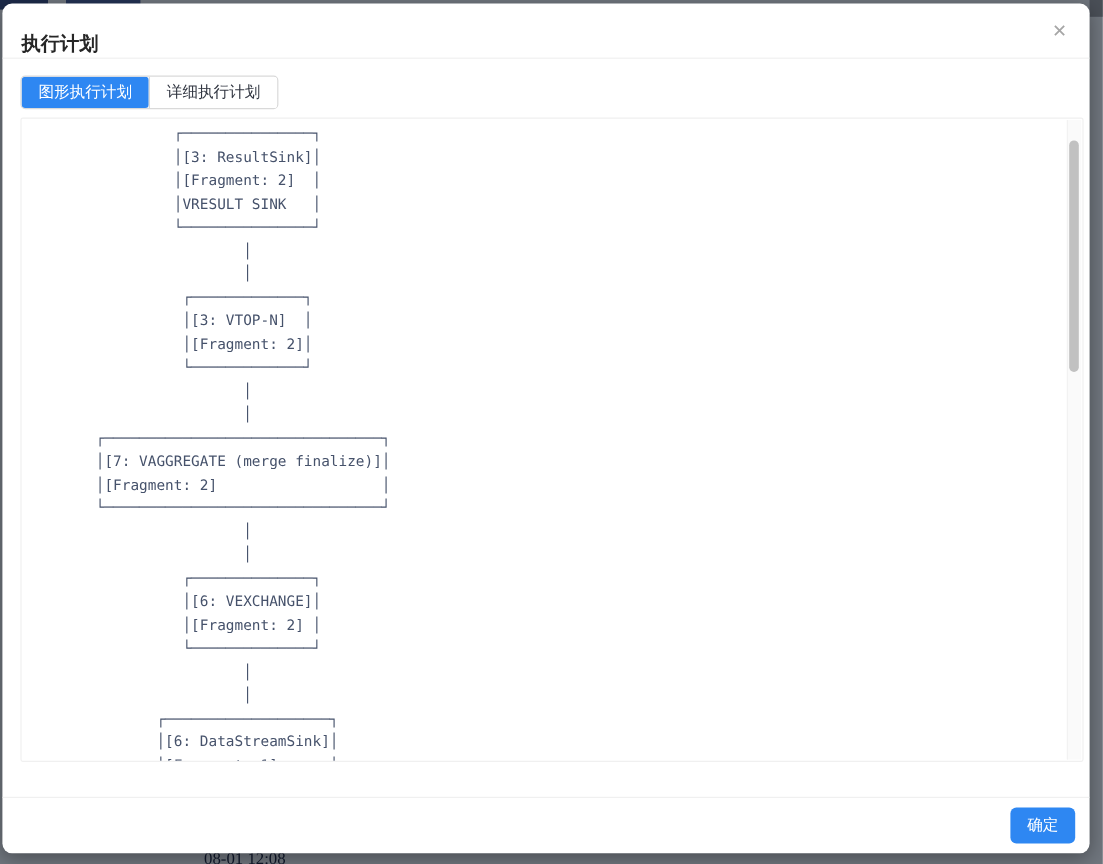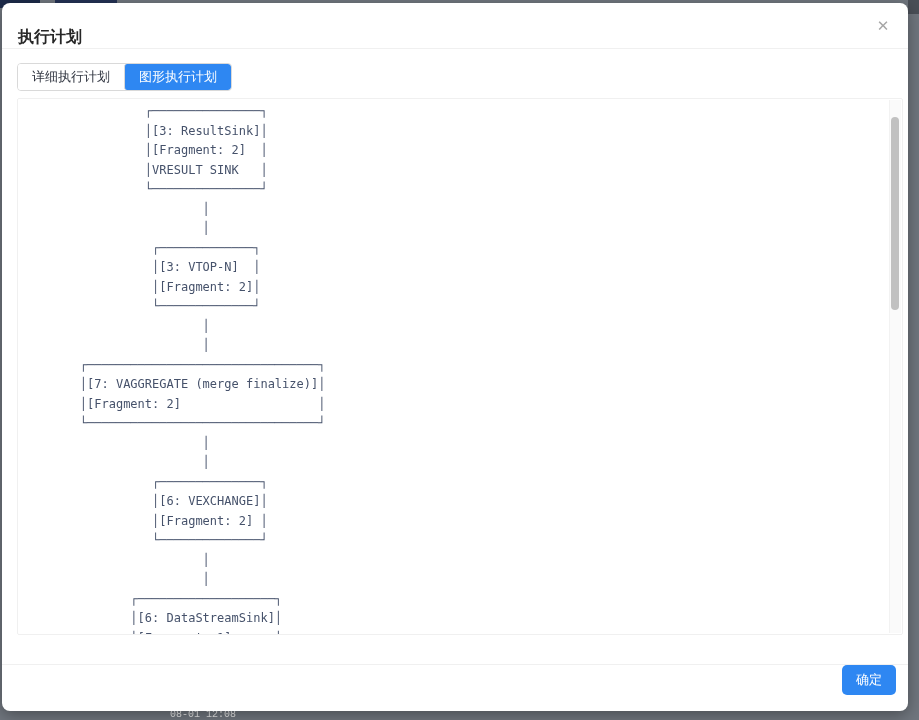--- a/index.html
+++ b/index.html
@@ -17,22 +17,22 @@
   .bg-frag-2 {
     position: absolute; left: 55px; top: 0; width: 62px; height: 5px;
     background: #243254;
   }
   .bg-corner-right {
     position: absolute; right: 0; top: 0; width: 11px; height: 14px;
     background: #4a4f57;
   }
   .bg-clipped-text {
     position: absolute; left: 170px; top: 709px; height: 11px; width: 110px;
-    overflow: hidden; color: #e5e5e5; font-size: 10px;
-    font-family: Liberation Mono, monospace;
+    overflow: hidden; color: #0f172a; font-size: 14px;
+    font-family: Liberation Serif, serif;
   }
   
   .modal {
     position: absolute; left: 2px; top: 3px; width: 906px; height: 708px;
     background: #ffffff; border-radius: 8px;
     box-shadow: 0 4px 16px rgba(0,0,0,0.35);
     overflow: hidden;
   }
   .modal-header {
     position: relative; height: 46px;
@@ -86,22 +86,22 @@
     border-left: 1px solid #f2f2f2;
   }
   .scrollbar-thumb {
     position: absolute; top: 17px; right: 2px;
     width: 8px; height: 193px;
     background: #c1c1c1; border-radius: 4px;
   }
   .modal-footer {
     position: absolute; left: 0; right: 0; bottom: 0; height: 47px;
     border-top: 1px solid #f0f0f0;
-    display: flex; justify-content: flex-end;
-    padding: 0 12px;
+    display: flex; align-items: center; justify-content: flex-end;
+    padding: 12px 12px;
   }
   .ok-btn {
     min-width: 52px; height: 30px;
     background: #2e87f2; color: #ffffff;
     border: none; border-radius: 5px;
     font-size: 13px; cursor: pointer;
     padding: 0 14px;
     font-family: "Liberation Sans", "DejaVu Sans", sans-serif;
   }
 </style>
@@ -115,22 +115,22 @@
 
 <div class="modal">
 
   <div class="modal-header">
     <div class="modal-title">执行计划</div>
     <button class="modal-close">✕</button>
   </div>
 
   <div class="modal-body">
     <div class="tab-group">
+      <button class="tab active">图形执行计划</button>
       <button class="tab">详细执行计划</button>
-      <button class="tab active">图形执行计划</button>
     </div>
 
     <div class="plan-viewport">
       <pre class="plan-pre" id="plan-pre">                 ┌───────────────┐
                  │[3: ResultSink]│
                  │[Fragment: 2]  │
                  │VRESULT SINK   │
                  └───────────────┘
                          │
                          │

